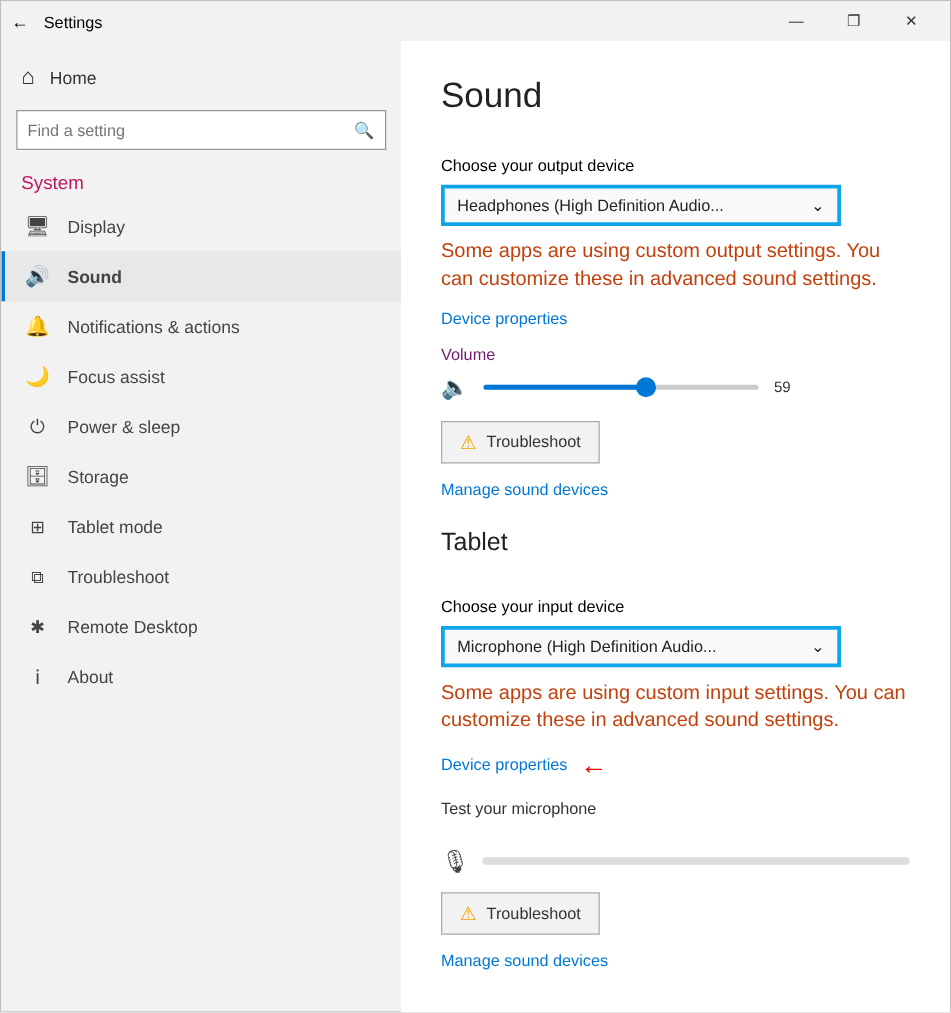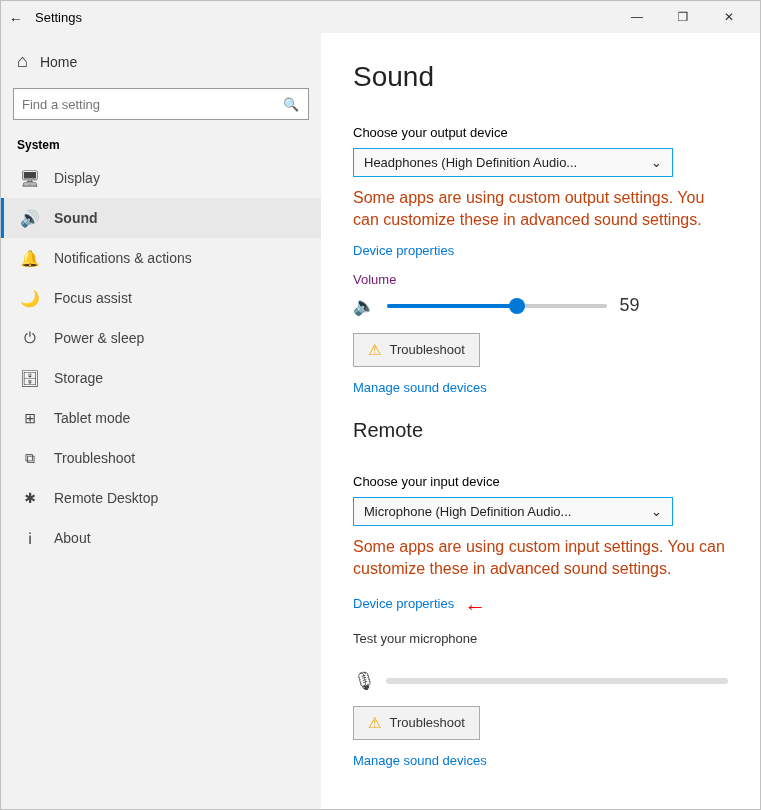--- a/index.html
+++ b/index.html
@@ -94,24 +94,24 @@
     .search-box input {
       border: none;
       outline: none;
       flex: 1;
       font-size: 13px;
       background: transparent;
       color: #666;
     }
 
     .sidebar-section-label {
-      font-weight: 700;
-      font-size: 12px;
+      font-weight: 400;
+      font-size: 15px;
       padding: 8px 16px 6px 16px;
-      color: #000000;
+      color: #be185d;
     }
 
     .sidebar-item {
       display: flex;
       align-items: center;
       gap: 14px;
       padding: 10px 16px;
       cursor: pointer;
       color: #444;
       font-size: 14px;
@@ -152,21 +152,21 @@
       font-size: 13px;
       color: #000000;
       margin-bottom: 8px;
       margin-top: 32px;
     }
 
     .dropdown-select {
       display: flex;
       align-items: center;
       justify-content: space-between;
-      border: 1px solid #0ea5e9;
+      border: 3px solid #0ea5e9;
       background: #f9f9f9;
       padding: 6px 10px;
       width: 320px;
       cursor: pointer;
       font-size: 13px;
       color: #222;
       margin-bottom: 10px;
     }
 
     .hint-text {
@@ -227,21 +227,21 @@
       height: 16px;
       background: #0078d7;
       border-radius: 50%;
       position: absolute;
       top: 50%;
       transform: translateY(-50%);
       cursor: pointer;
     }
 
     .volume-value {
-      font-size: 18px;
+      font-size: 12px;
       color: #333;
       min-width: 28px;
     }
 
     .troubleshoot-btn {
       display: flex;
       align-items: center;
       gap: 8px;
       border: 1px solid #aaa;
       background: #f2f2f2;
@@ -396,21 +396,21 @@
 
         <button class="troubleshoot-btn">
           <span style="font-size:15px; color:#f0a500;">⚠</span>
           <span>Troubleshoot</span>
         </button>
 
         <a class="link-blue">Manage sound devices</a>
       </div>
 
       <div style="margin-top: 10px;">
-        <h2 class="input-section-title">Remote</h2>
+        <h2 class="input-section-title">Tablet</h2>
 
         <div class="section-label">Choose your input device</div>
 
         <div class="dropdown-select">
           <span>Microphone (High Definition Audio...</span>
           <span>⌄</span>
         </div>
 
         <div class="hint-text">Some apps are using custom input settings. You can customize these in advanced sound settings.</div>
 

